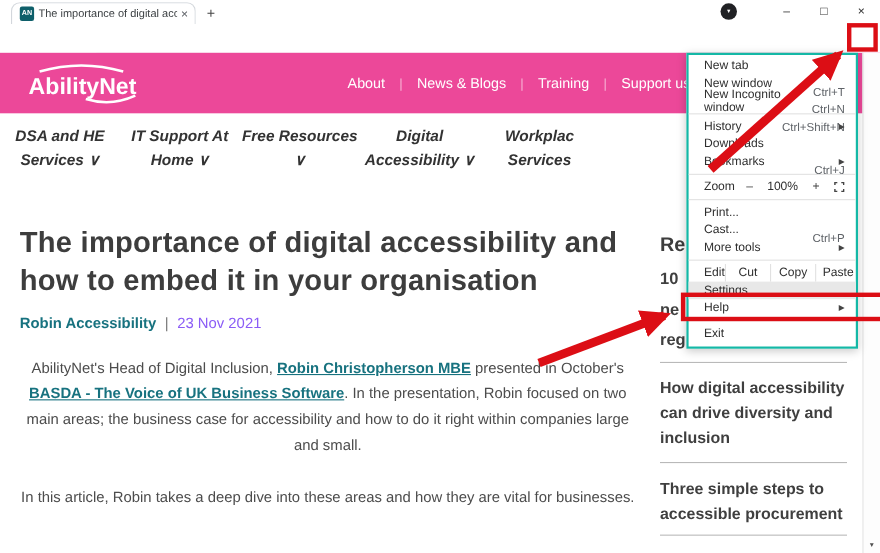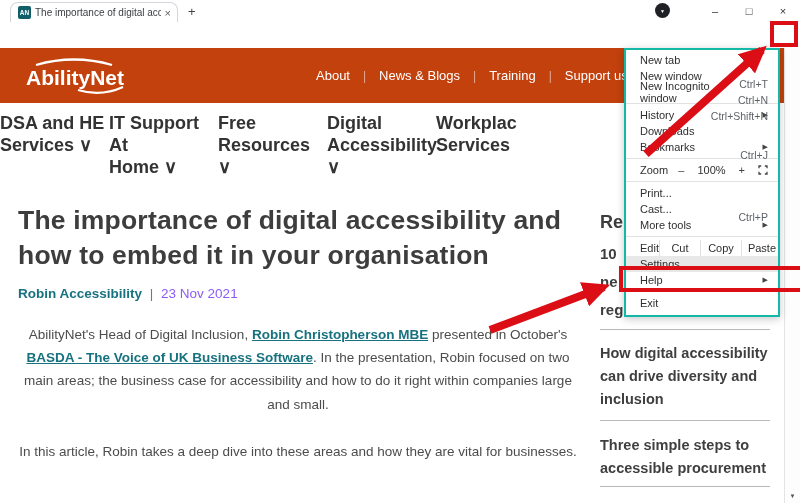--- a/index.html
+++ b/index.html
@@ -23,27 +23,27 @@
   .toolbar { position:absolute; left:0; top:22px; width:800px; height:26px; background:#fff; }
   .nav-ico { position:absolute; top:27px; font-size:14px; color:#3c4043; }
   .omnibox { position:absolute; left:78px; top:25.5px; width:648px; height:21px; border-radius:11px;
     background:#f1f3f4; display:flex; align-items:center; padding:0 10px; }
   .url { font-size:11px; color:#2b2b2b; margin-left:7px; white-space:nowrap; overflow:hidden; }
   .star { position:absolute; left:729px; top:26px; font-size:14px; color:#5f6368; }
   .profile { position:absolute; left:756px; top:25px; }
   .dots { position:absolute; left:780px; top:26px; font-size:14px; color:#5f6368; width:14px; text-align:center; }
 
   
-  .site-header { position:absolute; left:0; top:48px; width:800px; height:55px; background:#c2410c; }
+  .site-header { position:absolute; left:0; top:48px; width:800px; height:55px; background:#ec4899; }
   .logo { position:absolute; left:16px; top:6px; }
   .top-nav { position:absolute; left:316px; top:20px; display:flex; align-items:center; gap:13px;
     color:#fff; font-size:13px; white-space:nowrap; }
   .tnav-sep { color:rgba(255,255,255,.55); font-size:12px; }
   .main-nav { position:absolute; left:0px; top:112px; display:grid; grid-template-columns:repeat(5,109px); }
-  .mnav-item { font-size:18px; font-weight:bold; color:#333; line-height:22px; }
+  .mnav-item { text-align:center; font-size:14px; font-weight:bold; color:#333; line-height:22px;font-style:italic; }
 
   .article { position:absolute; left:18px; top:203px; width:552px; }
   .h1 { font-size:26.5px; font-weight:bold; color:#3d3d3d; line-height:1.32; letter-spacing:.2px; width:545px; }
   .byline { margin-top:13px; font-size:13.5px; }
   .byline .author { color:#17727f; font-weight:bold; }
   .byline .sep { color:#777; margin:0 4px; }
   .byline .date { color:#8b5cf6; }
   .para { font-size:13.5px; color:#4c4c4c; line-height:1.72; width:560px;text-align:center; }
   .p1 { margin-top:22px; }
   .p2 { margin-top:24px; }

